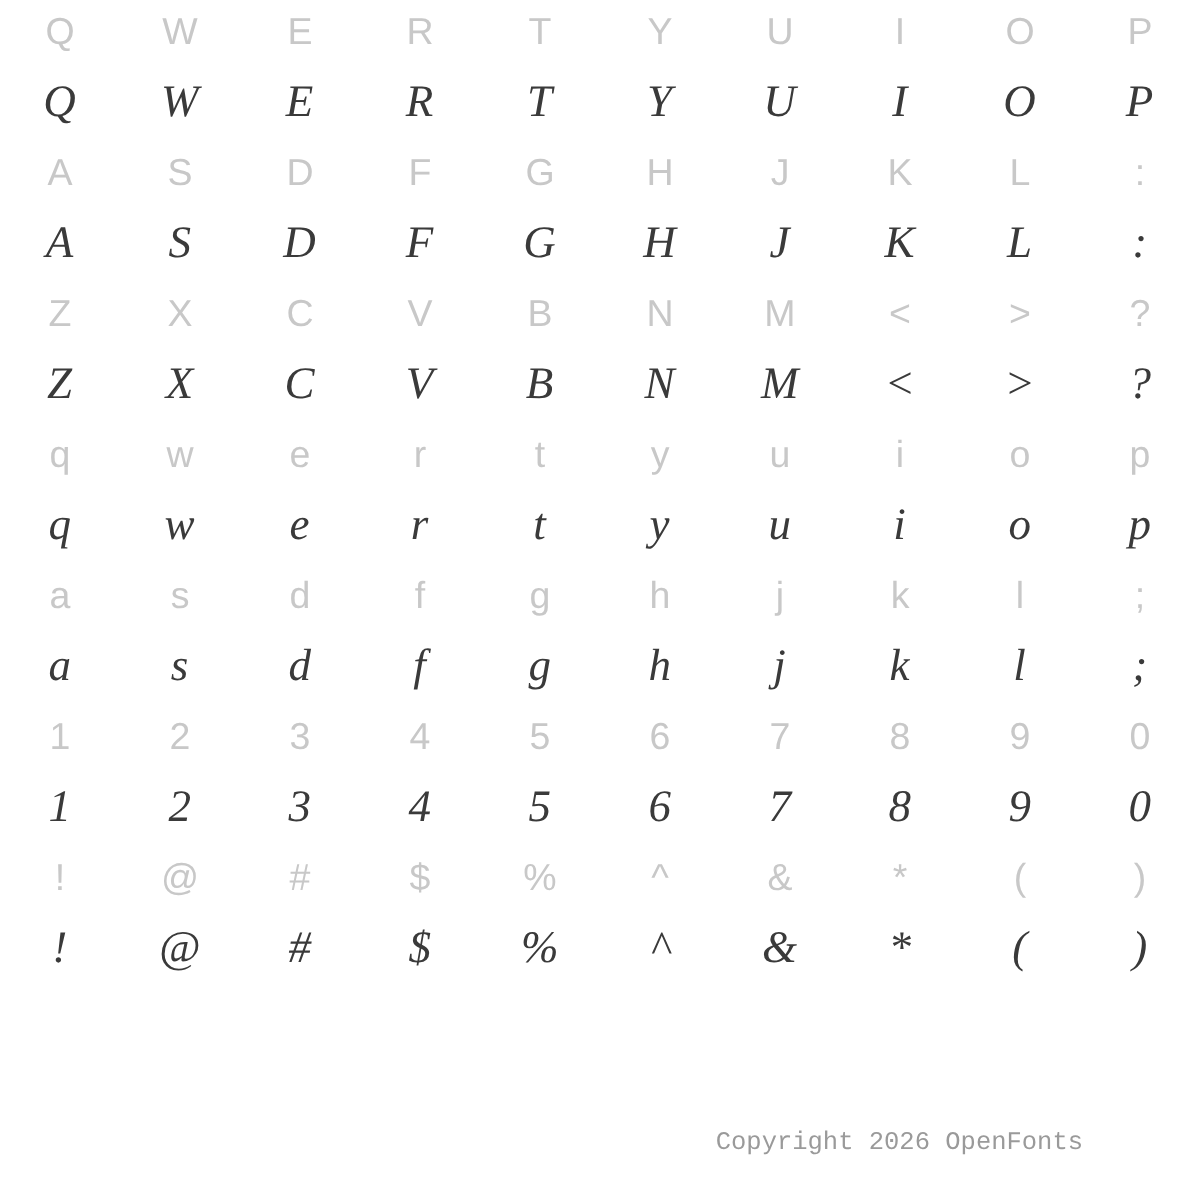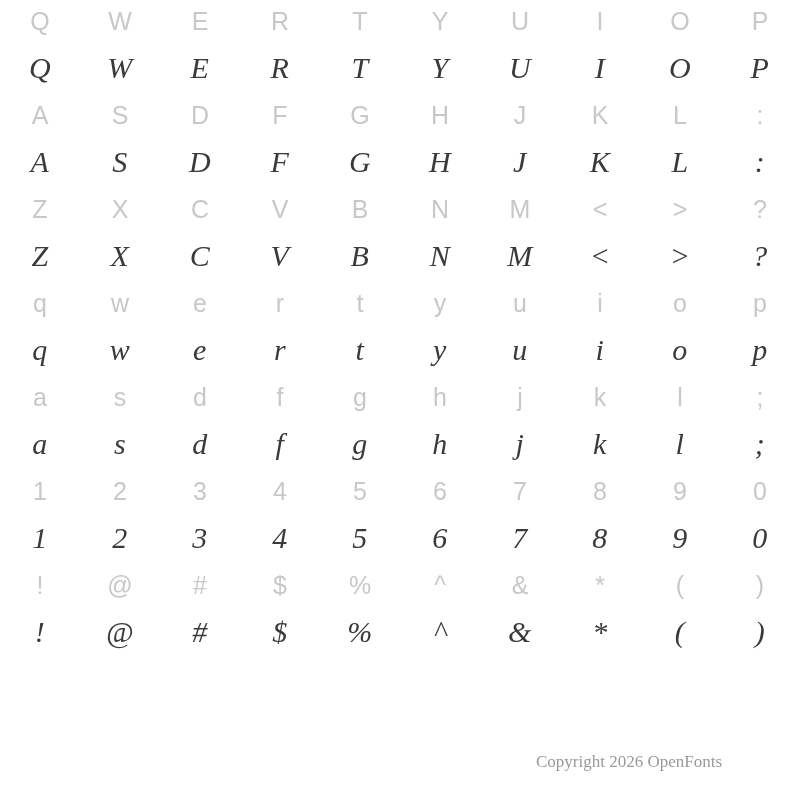--- a/index.html
+++ b/index.html
@@ -63,21 +63,21 @@
     font-style: italic;
     font-weight: 400;
     letter-spacing: 0.5px;
   }
   .footer {
     position: absolute;
     right: 78px;
     bottom: 28px;
     color: #9a9a9a;
     font-size: 17px;
-    font-family: Liberation Serif, serif;
+    font-family: Liberation Mono, monospace;
     white-space: nowrap;
   }
 </style>
 </head>
 <body>
 
 <div class="sheet">
   <div class="grid">
       <div class="row row-key">
         <div class="cell">

